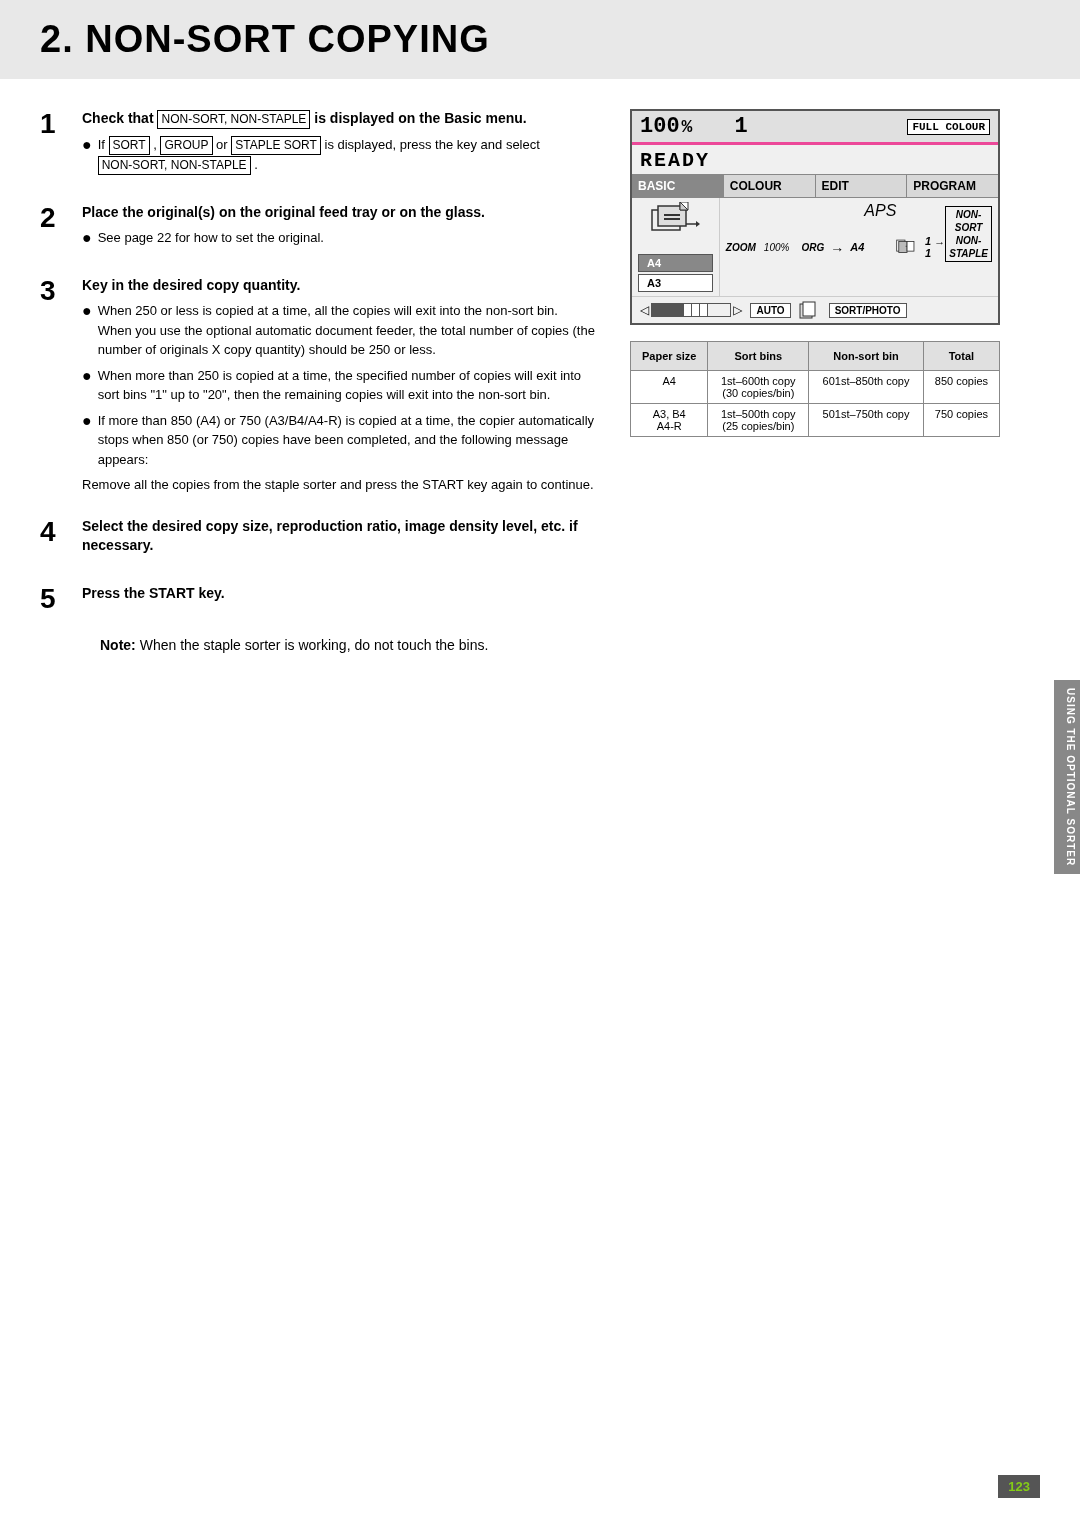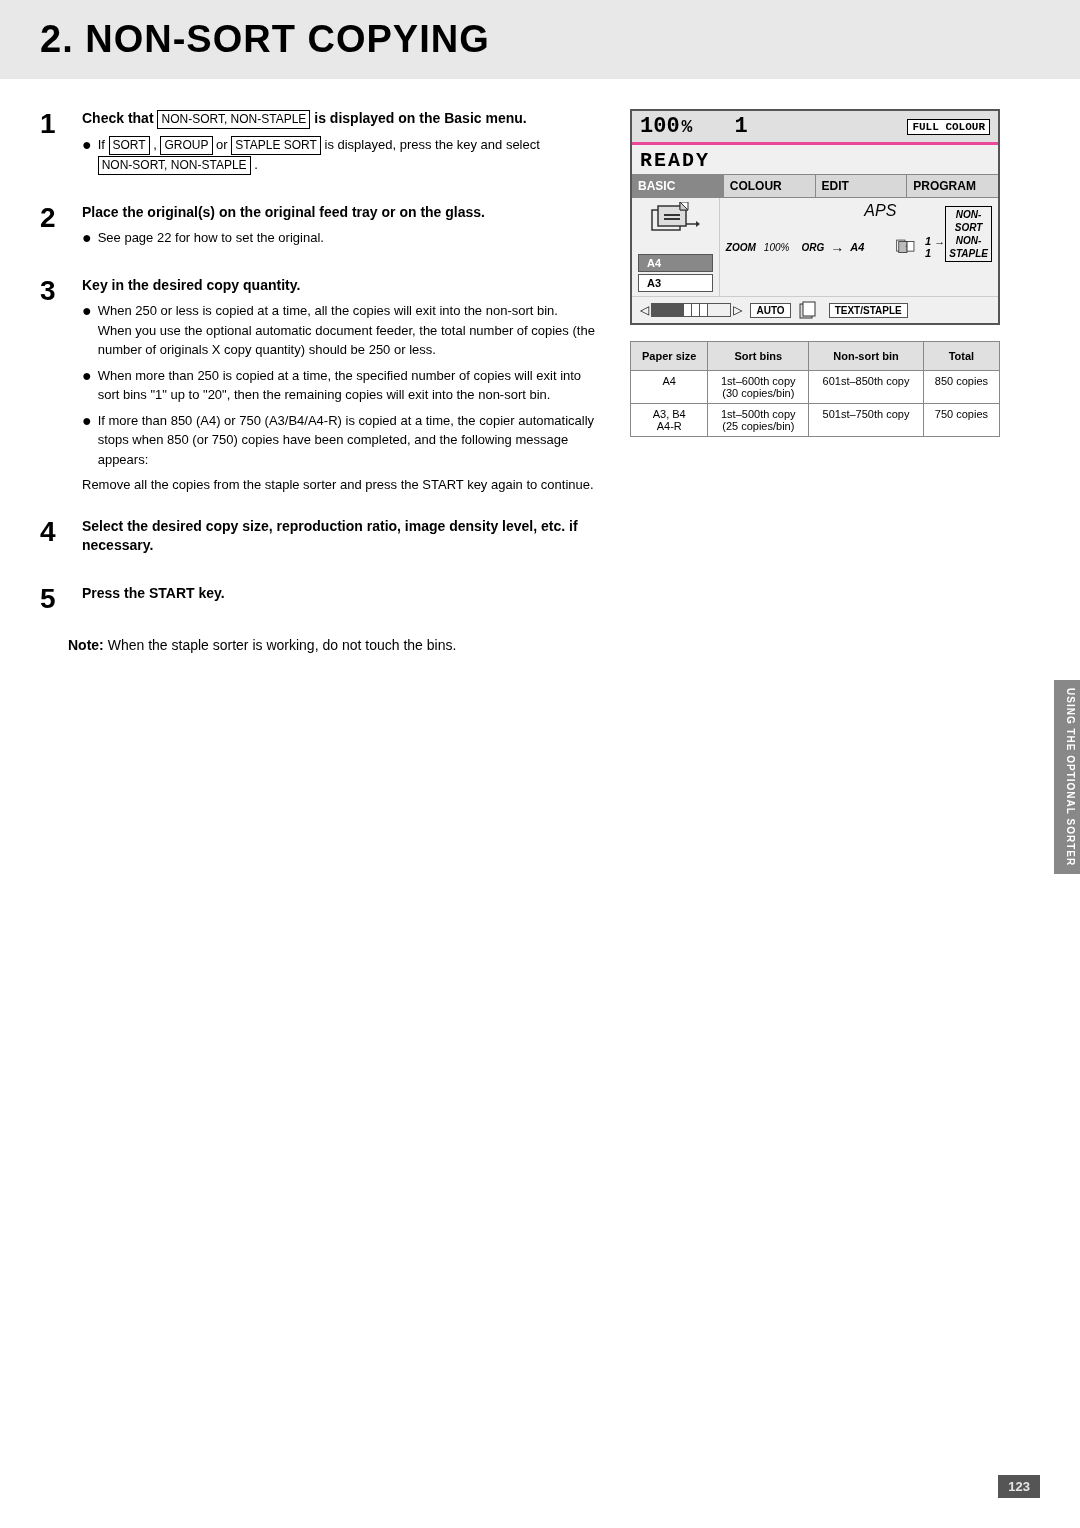--- a/index.html
+++ b/index.html
@@ -292,21 +292,21 @@
       width: 26px;
       text-align: center;
     }
 
     
     .page-number {
       position: absolute;
       bottom: 30px;
       right: 40px;
       background: #555;
-      color: #e5e5e5;
+      color: #84cc16;
       padding: 4px 10px;
       font-size: 13px;
       font-weight: bold;
     }
 
     .display-middle-section {
       display: flex;
       border-bottom: 1px solid #ccc;
     }
 
@@ -427,21 +427,21 @@
         </div>
       </div>
 
       <div class="step">
         <div class="step-number">5</div>
         <div class="step-content">
           <div class="step-title">Press the START key.</div>
         </div>
       </div>
 
-      <div class="note-section" style="margin-left: 28px;">
+      <div class="note-section" style="margin-left: 60px;">
         <span class="note-bold">Note: </span>
         <span>When the staple sorter is working, do not touch the bins.</span>
       </div>
 
     </div>
 
     <div class="right-column">
 
       <div class="display-panel">
 
@@ -525,21 +525,21 @@
               <div class="progress-segment empty"></div>
             </div>
             <span style="font-size:12px;">▷</span>
           </div>
           <span class="auto-btn">AUTO</span>
 
           <svg width="22" height="18" viewBox="0 0 22 18">
             <rect x="1" y="3" width="12" height="14" fill="#ddd" stroke="#333" stroke-width="1"></rect>
             <rect x="4" y="1" width="12" height="14" fill="#fff" stroke="#333" stroke-width="1"></rect>
           </svg>
-          <span class="text-photo-btn">TEXT/STAPLE</span>
+          <span class="text-photo-btn">SORT/PHOTO</span>
         </div>
 
       </div>
 
       <table class="copy-table">
         <thead>
           <tr>
             <th>Paper size</th>
             <th>Sort bins</th>
             <th>Non-sort bin</th>

